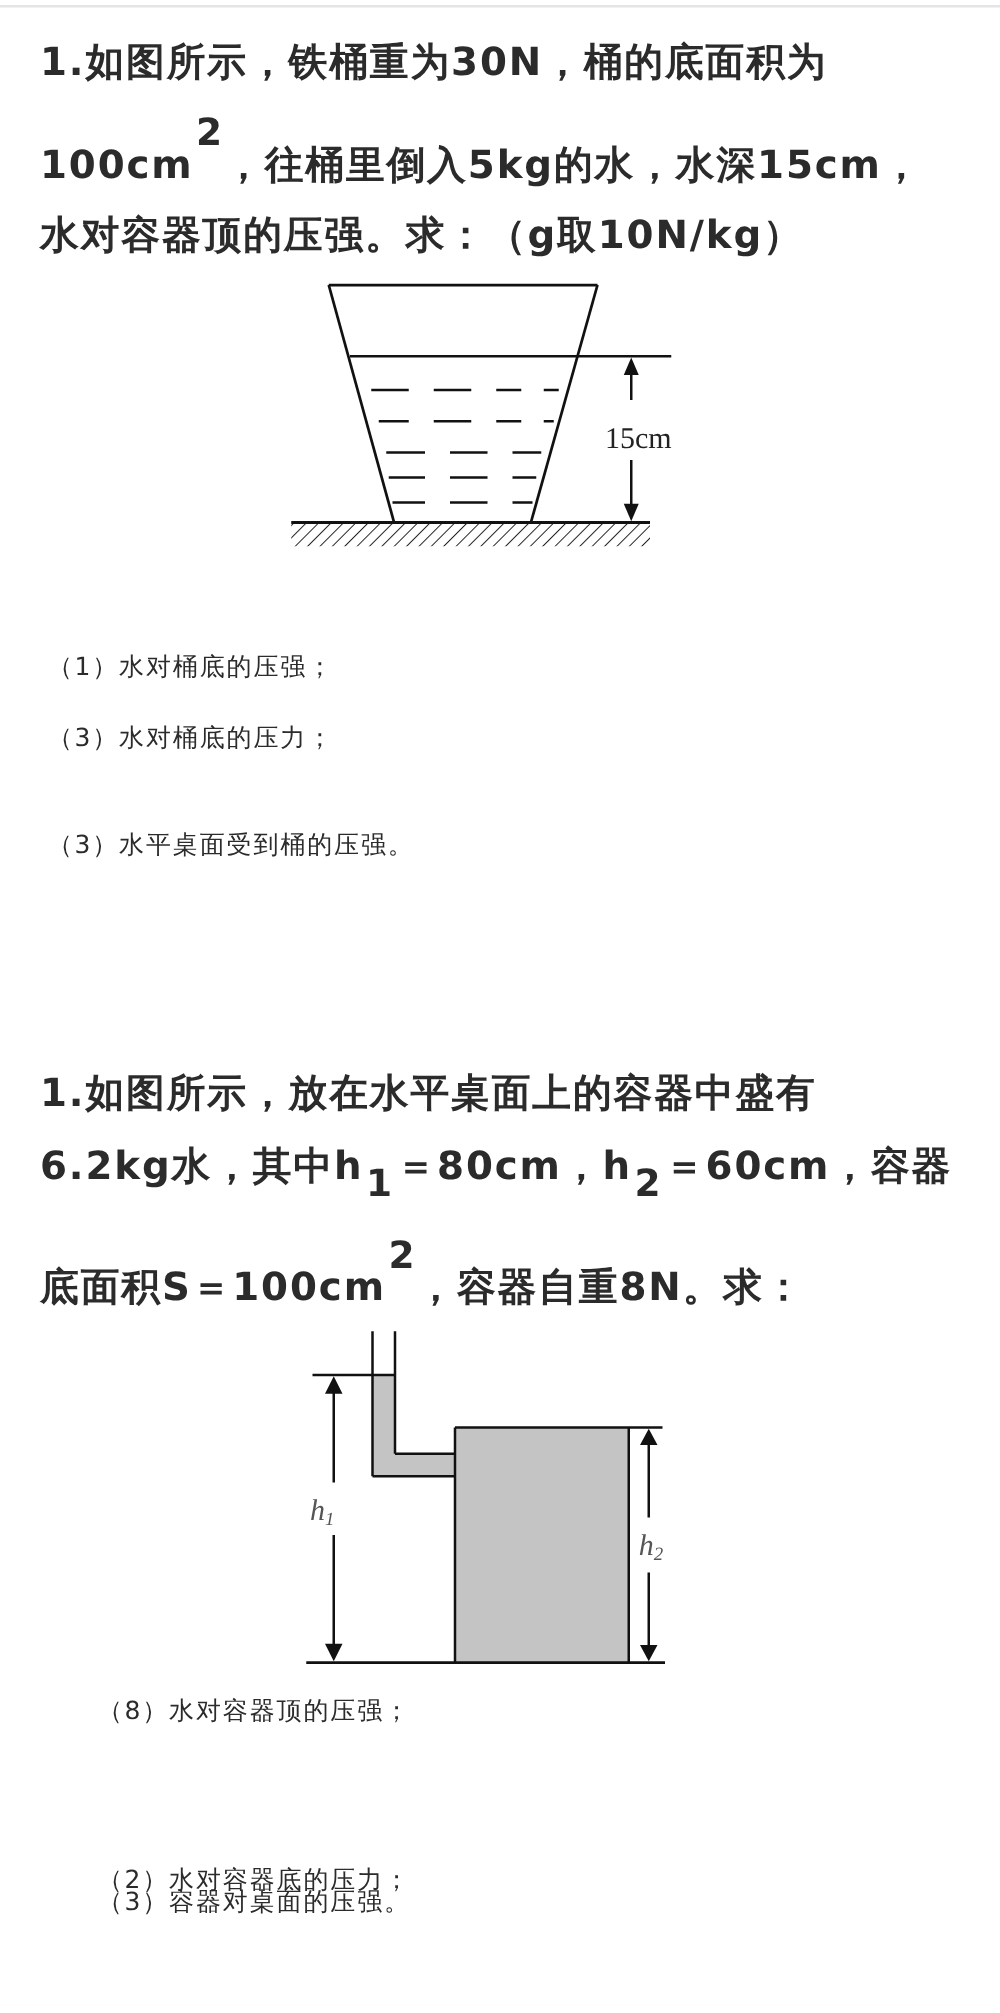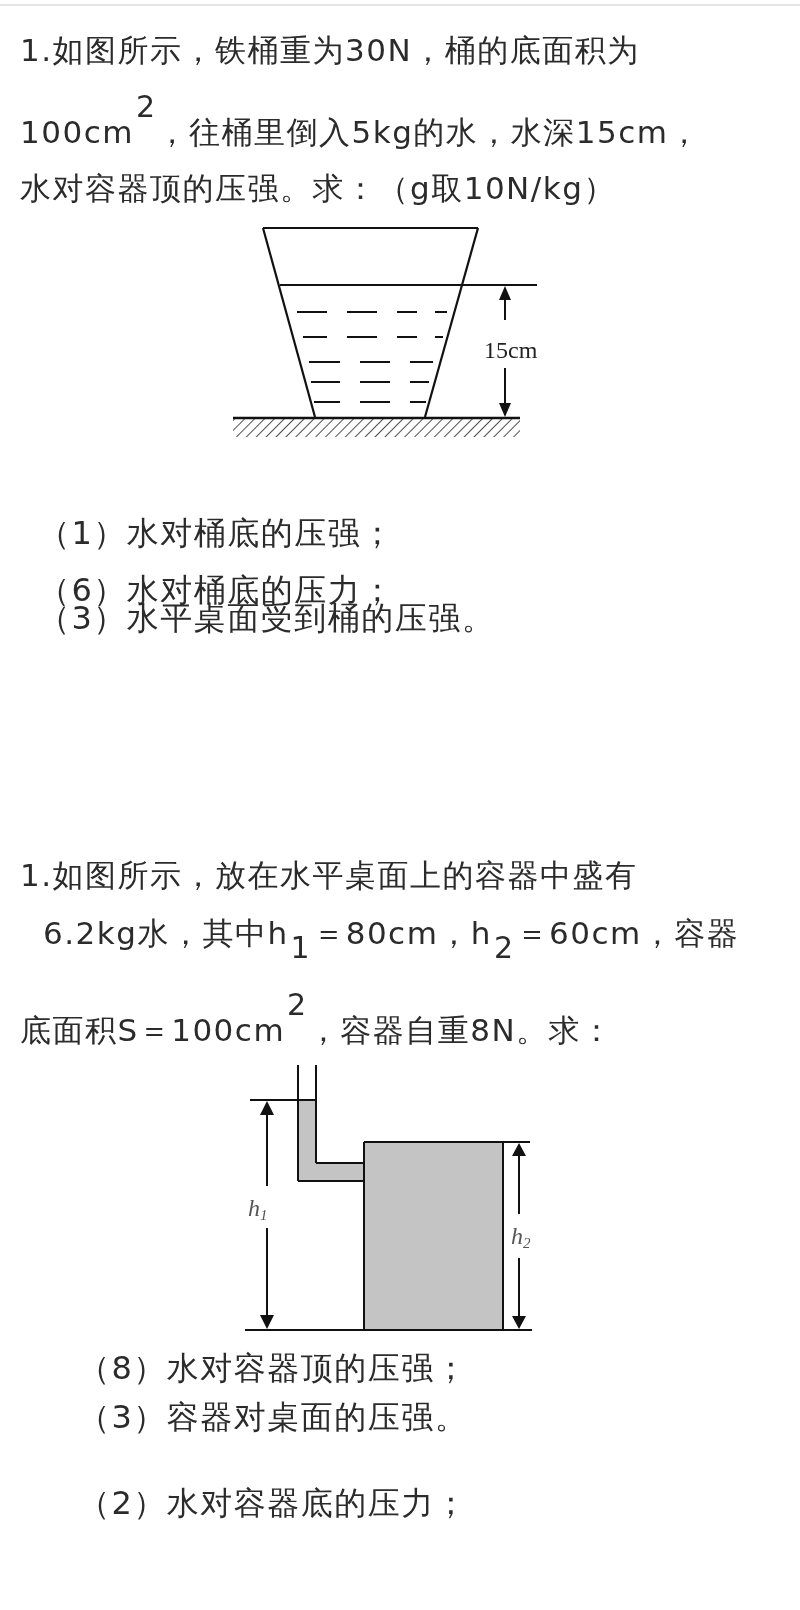--- a/index.html
+++ b/index.html
@@ -3,28 +3,28 @@
   <meta charset="utf-8">
   <style>
     html, body { margin: 0; padding: 0; background: #ffffff; }
     body {
       width: 800px; height: 1610px; position: relative; overflow: hidden;
       font-family: "DejaVu Sans", "Liberation Sans", sans-serif;
       color: #2b2b2b;
     }
     .topline { position: absolute; left: 0; top: 4px; width: 800px; height: 2px; background: #e4e4e4; }
     .line {
-      position: absolute; left: 20px; white-space: nowrap;
-      font-size: 31px; letter-spacing: 1.5px; line-height: 40px;
+      position: absolute; left: 32px; white-space: nowrap;
+      font-size: 31px; letter-spacing: 1.5px; line-height: 40px; font-weight: bold;
     }
     .sup { position: relative; top: -26px; font-size: 30px; margin-left: 2px; }
     .sub { position: relative; top: 14px; font-size: 30px; margin: 0 2px; }
     .q {
       position: absolute; white-space: nowrap;
-      font-size: 32px; letter-spacing: 1.5px; line-height: 36px;
+      font-size: 20px; letter-spacing: 1.5px; line-height: 36px;
     }
     svg { position: absolute; }
   </style>
 </head>
 <body>
 
 <div class="topline"></div>
 
 <div class="line" style="top:30px;">1.如图所示，铁桶重为30N，桶的底面积为</div>
 <div class="line" style="top:112px;"><span>100cm</span><span class="sup">2</span><span>，往桶里倒入5kg的水，水深15cm，</span></div>
@@ -71,25 +71,25 @@
   <g stroke="#111" stroke-width="2" fill="#111">
     <line x1="280" y1="72" x2="280" y2="100"></line>
     <polygon points="280,66 274,80 286,80" stroke="none"></polygon>
     <line x1="280" y1="148" x2="280" y2="190"></line>
     <polygon points="280,197 274,183 286,183" stroke="none"></polygon>
   </g>
   <text x="259" y="138" font-family="'Liberation Serif', serif" font-size="24" fill="#222">15cm</text>
 </svg>
 
 <div class="q" style="left:38px; top:515px;">（1）水对桶底的压强；</div>
-<div class="q" style="left:38px; top:572px;">（6）水对桶底的压力；</div>
-<div class="q" style="left:38px; top:600px;">（3）水平桌面受到桶的压强。</div>
+<div class="q" style="left:38px; top:572px;">（3）水对桶底的压力；</div>
+<div class="q" style="left:38px; top:657px;">（3）水平桌面受到桶的压强。</div>
 
 <div class="line" style="top:855px;">1.如图所示，放在水平桌面上的容器中盛有</div>
-<div class="line" style="top:913px;margin-left:23px;"><span>6.2kg水，其中h</span><span class="sub">1</span><span>＝80cm，h</span><span class="sub">2</span><span>＝60cm，容器</span></div>
+<div class="line" style="top:913px;"><span>6.2kg水，其中h</span><span class="sub">1</span><span>＝80cm，h</span><span class="sub">2</span><span>＝60cm，容器</span></div>
 <div class="line" style="top:1010px;"><span>底面积S＝100cm</span><span class="sup">2</span><span>，容器自重8N。求：</span></div>
 
 <svg style="left:235px; top:1060px;" width="310" height="280" viewBox="0 0 310 280">
 
   <path d="M 63 40 L 81 40 L 81 103 L 129 103 L 129 82 L 268 82 L 268 270 L 129 270 L 129 121 L 63 121 Z" fill="#c4c4c4"></path>
 
   <g stroke="#111" stroke-width="2" fill="none">
     <line x1="63" y1="5" x2="63" y2="121"></line>
     <line x1="81" y1="5" x2="81" y2="103"></line>
     <line x1="81" y1="103" x2="129" y2="103"></line>
@@ -115,13 +115,13 @@
     <line x1="284" y1="88" x2="284" y2="154"></line>
     <polygon points="284,83 277,96 291,96" stroke="none"></polygon>
     <line x1="284" y1="198" x2="284" y2="262"></line>
     <polygon points="284,269 277,256 291,256" stroke="none"></polygon>
   </g>
   <text x="276" y="184" font-family="'Liberation Serif', serif" font-style="italic" font-size="24" fill="#555"><tspan>h</tspan><tspan font-size="15" dy="4">2</tspan></text>
 </svg>
 
 <div class="q" style="left:78px; top:1350px;">（8）水对容器顶的压强；</div>
 <div class="q" style="left:78px; top:1485px;">（2）水对容器底的压力；</div>
-<div class="q" style="left:78px; top:1399px;">（3）容器对桌面的压强。</div>
+<div class="q" style="left:78px; top:1503px;">（3）容器对桌面的压强。</div>
 
 </body></html>

